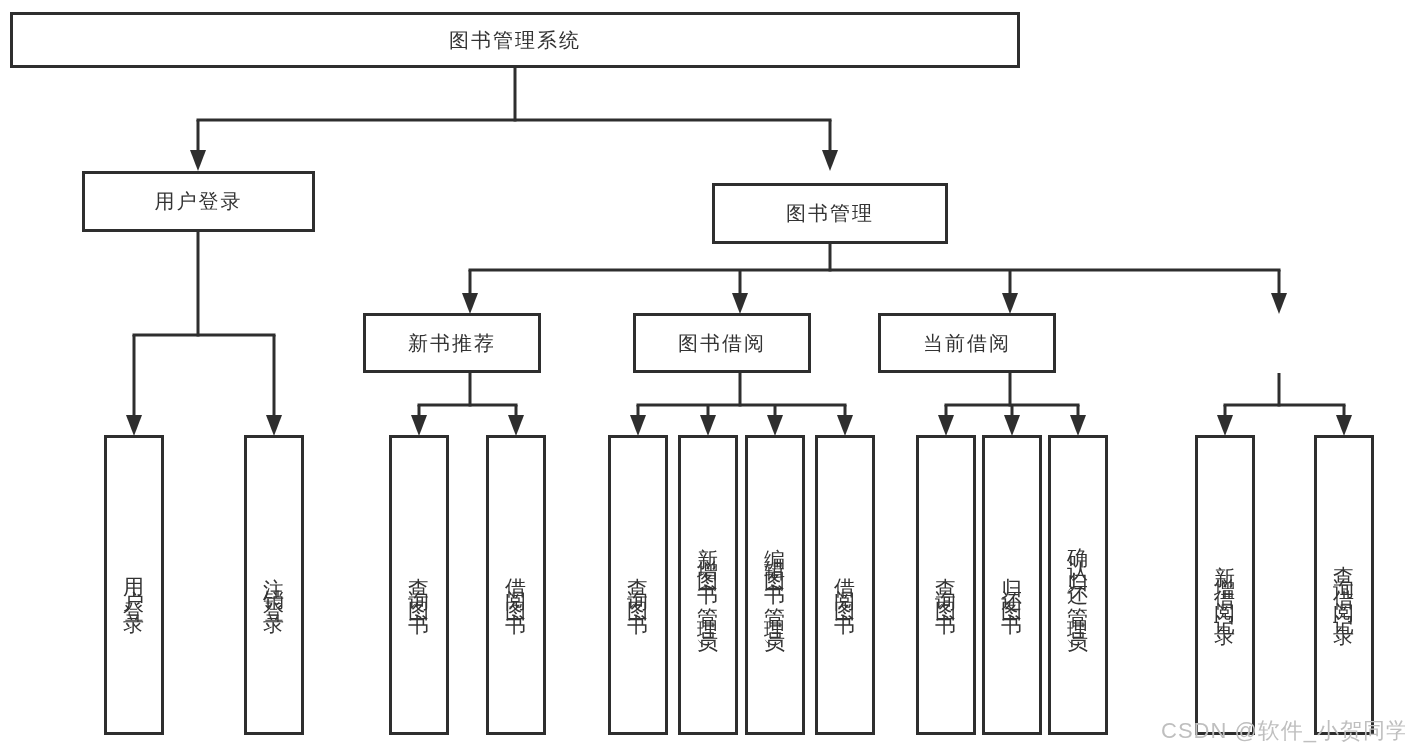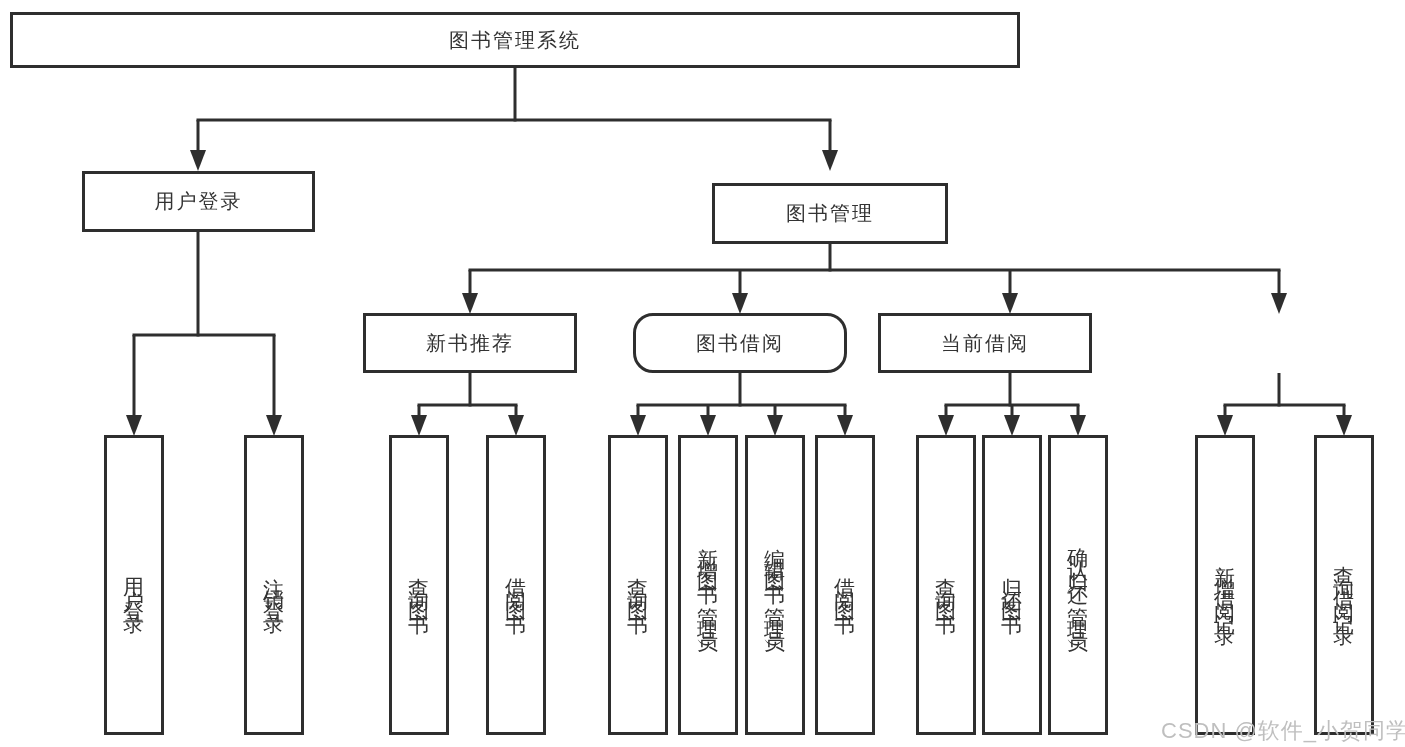--- a/index.html
+++ b/index.html
@@ -36,23 +36,23 @@
     letter-spacing:12px;
     line-height:1;
   }
   
   .b-root{left:10px;top:12px;width:1010px;height:56px;}
   
   .l2{top:171px;height:61px;}
   .b-l2a{left:82px;width:233px;}
   .b-l2b{left:712px;width:236px;margin-top:12px;}
   
-  .l3{top:313px;width:214px;height:60px;}
+  .l3{top:313px;width:178px;height:60px;}
   .b-l3a{left:363px;}
-  .b-l3b{left:633px;border-radius:20px;}
+  .b-l3b{left:633px;}
   .b-l3c{left:878px;}
   .b-l3d{left:1172px;}
   
   .leaf{top:435px;width:60px;height:300px;}
   .b-f1{left:104px;}  .b-f2{left:244px;}
   .b-f3{left:389px;}  .b-f4{left:486px;}
   .b-f5{left:608px;}  .b-f6{left:678px;}
   .b-f7{left:745px;}  .b-f8{left:815px;}
   .b-f9{left:916px;}  .b-f10{left:982px;}
   .b-f11{left:1048px;}

